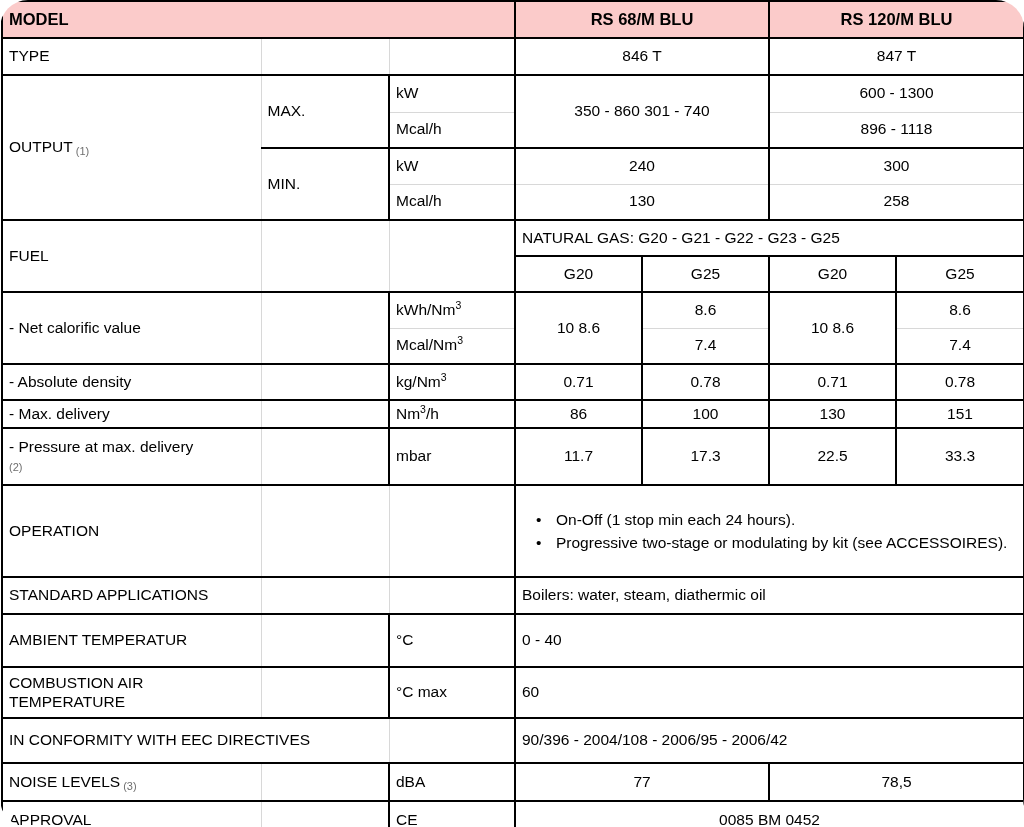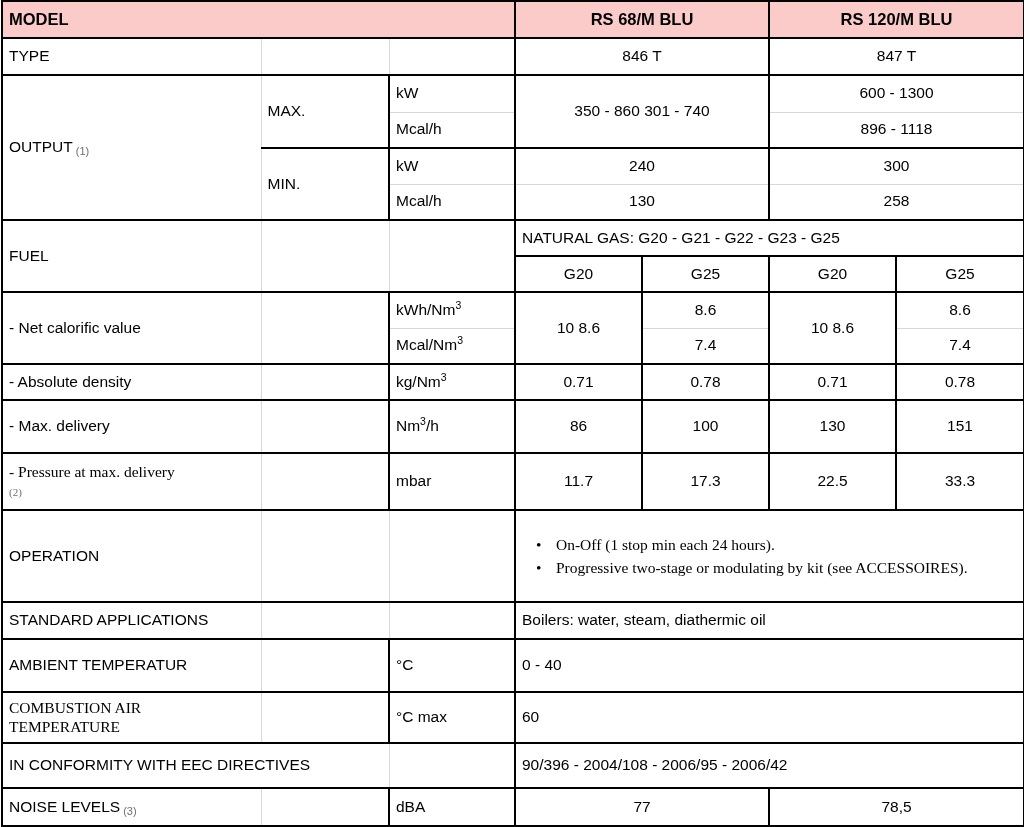--- a/index.html
+++ b/index.html
@@ -11,20 +11,21 @@
     font-family: "Liberation Sans", sans-serif;
     color: #000000;
     -webkit-font-smoothing: antialiased;
   }
   #sheet {
     position: relative;
     width: 1024px;
     height: 827px;
     overflow: hidden;
     background: #ffffff;
+    border-radius: 28px;
   }
   table.spec {
     border-collapse: collapse;
     table-layout: fixed;
     width: 1022px;
     margin: 0 1px;
     font-size: 15.5px;
   }
   table.spec td {
     border: 1px solid #d8d8d8;
@@ -69,21 +70,21 @@
     position: relative;
     padding-left: 34px;
     margin: 3px 0;
     line-height: 1.28;
   }
   .bullets li .dot {
     position: absolute;
     left: 14px;
     top: 0;
   }
-  .wrapcell { white-space: normal; font-family: Liberation Serif, serif; }
+  .wrapcell { white-space: normal; }
 </style>
 </head>
 <body>
 
 <div id="sheet">
 <table class="spec">
   <colgroup>
     <col style="width:259px">
     <col style="width:128px">
     <col style="width:126px">
@@ -169,21 +170,21 @@
     <tr style="height:36px">
       <td class="lft tb-left tb-top">- Absolute density</td>
       <td class="tb-top"></td>
       <td class="lft tb-top tb-left"><span>kg/Nm</span><span class="supnum">3</span></td>
       <td class="ctr tb-left tb-top">0.71</td>
       <td class="ctr tb-left tb-top">0.78</td>
       <td class="ctr tb-left tb-top">0.71</td>
       <td class="ctr tb-left tb-right tb-top">0.78</td>
     </tr>
 
-    <tr style="height:53px">
+    <tr style="height:28px">
       <td class="lft tb-left tb-top">- Max. delivery</td>
       <td class="tb-top"></td>
       <td class="lft tb-top tb-left"><span>Nm</span><span class="supnum">3</span><span>/h</span></td>
       <td class="ctr tb-left tb-top">86</td>
       <td class="ctr tb-left tb-top">100</td>
       <td class="ctr tb-left tb-top">130</td>
       <td class="ctr tb-left tb-right tb-top">151</td>
     </tr>
 
     <tr style="height:57px">

